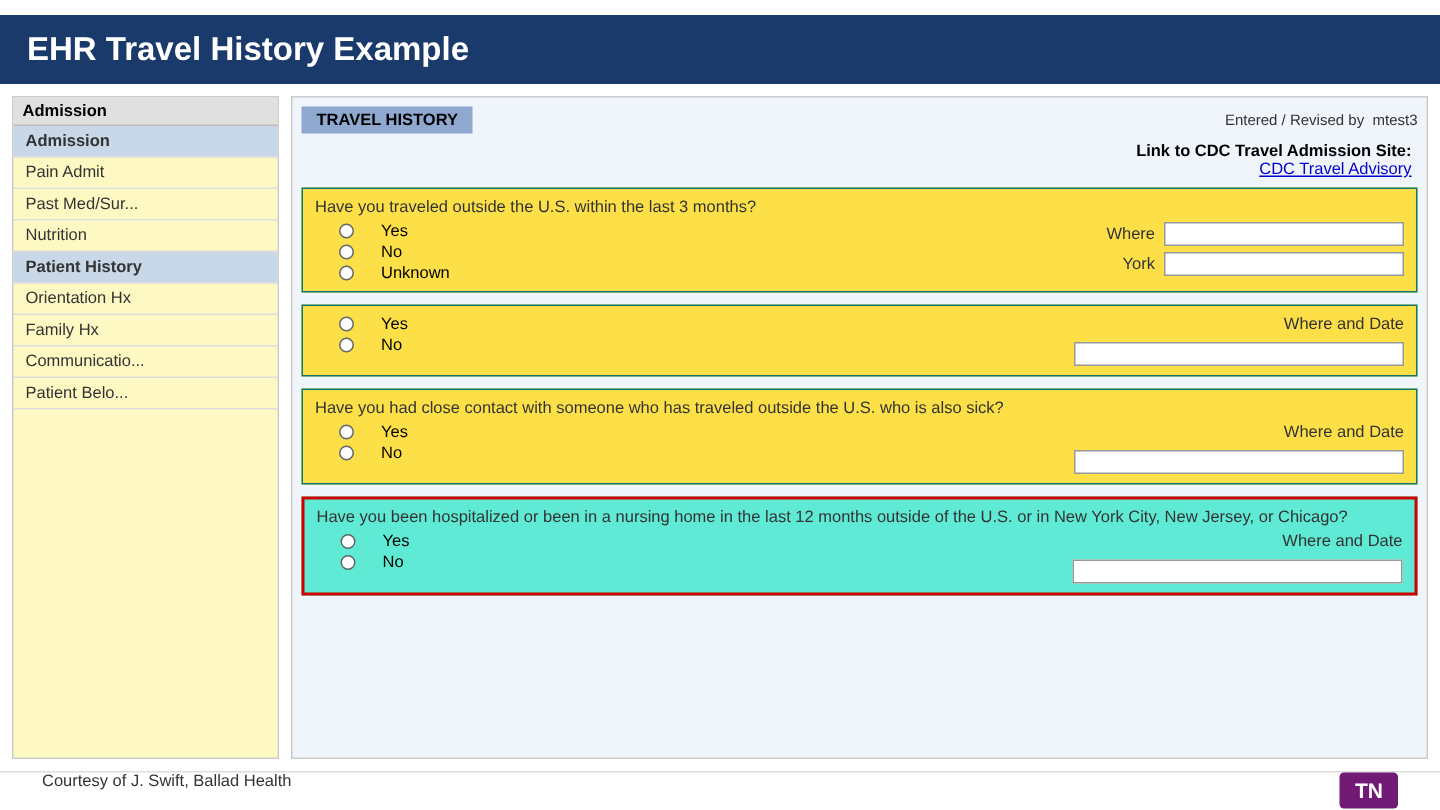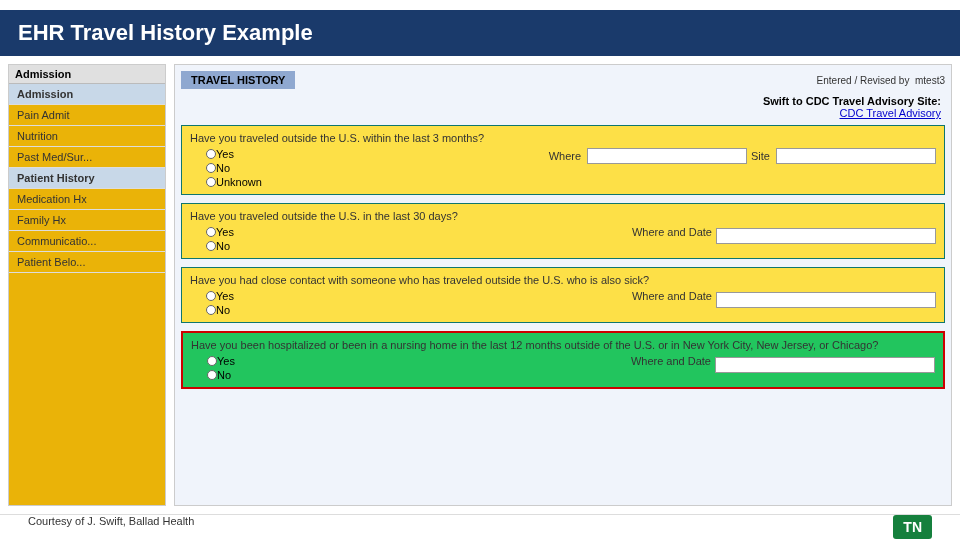--- a/index.html
+++ b/index.html
@@ -24,23 +24,23 @@
     
     .main {
       display: flex;
       height: calc(540px - 52px - 30px);
       padding: 8px;
       background: #fff;
     }
 
     
     .sidebar {
-      width: 158px;
+      width: 178px;
       border: 1px solid #ccc;
-      background: #eab308;
+      background: #fef9c3;
       flex-shrink: 0;
     }
 
     .sidebar-header {
       background: #e0e0e0;
       font-size: 11px;
       font-weight: bold;
       padding: 3px 6px;
       border-bottom: 1px solid #bbb;
     }
@@ -110,21 +110,21 @@
     
     .question-block {
       background: #fde047;
       border: 1px solid #0f766e;
       padding: 6px 8px;
       margin-bottom: 8px;
     }
 
     .question-block.highlighted {
       border: 2px solid #cc0000;
-      background: #22c55e;
+      background: #5eead4;
     }
 
     .question-text {
       font-size: 11px;
       color: #333;
       margin-bottom: 4px;
     }
 
     .question-content {
       display: flex;
@@ -135,36 +135,36 @@
     .radio-group {
       display: flex;
       flex-direction: column;
       gap: 2px;
       margin-left: 16px;
     }
 
     .radio-item {
       display: flex;
       align-items: center;
-      gap: 0;
+      gap: 18px;
       font-size: 11px;
     }
 
     .radio-circle {
       width: 10px;
       height: 10px;
       border: 1px solid #666;
       border-radius: 50%;
       background: #fff;
       flex-shrink: 0;
     }
 
     .right-fields {
       display: flex;
-      flex-direction: row;
+      flex-direction: column;
       gap: 4px;
       min-width: 220px;
       justify-content: space-between;
     }
 
     .field-row {
       display: flex;
       align-items: center;
       gap: 6px;
       justify-content: flex-end;
@@ -205,21 +205,21 @@
       background: #fff;
       border-top: 1px solid #ddd;
     }
 
     .footer-text {
       font-size: 11px;
       color: #333;
     }
 
     .tn-badge {
-      background: #15803d;
+      background: #701a75;
       color: #fff;
       font-weight: bold;
       font-size: 14px;
       padding: 4px 10px;
       border-radius: 3px;
     }
   </style>
 </head>
 <body>
 
@@ -229,42 +229,42 @@
 
 <div class="main">
 
   <div class="sidebar">
     <div class="sidebar-header">
       <span>Admission</span>
     </div>
     <div id="sidebar-items-container">
         <div class="sidebar-item active">Admission</div>
         <div class="sidebar-item">Pain Admit</div>
+        <div class="sidebar-item">Past Med/Sur...</div>
         <div class="sidebar-item">Nutrition</div>
-        <div class="sidebar-item">Past Med/Sur...</div>
         <div class="sidebar-item active">Patient History</div>
-        <div class="sidebar-item">Medication Hx</div>
+        <div class="sidebar-item">Orientation Hx</div>
         <div class="sidebar-item">Family Hx</div>
         <div class="sidebar-item">Communicatio...</div>
         <div class="sidebar-item">Patient Belo...</div>
       </div>
   </div>
 
   <div class="panel">
 
     <div class="panel-top-bar">
       <div class="panel-title">TRAVEL HISTORY</div>
       <div class="entered-by">
         <span>Entered / Revised by</span>&nbsp;
         <span>mtest3</span>
       </div>
     </div>
 
     <div class="cdc-section">
-      <span class="cdc-label">Swift to CDC Travel Advisory Site:</span><br>
+      <span class="cdc-label">Link to CDC Travel Admission Site:</span><br>
       <span class="cdc-link">CDC Travel Advisory</span>
     </div>
 
     <div id="questions-container">
         <div class="question-block">
           <div class="question-text">Have you traveled outside the U.S. within the last 3 months?</div>
           <div class="question-content">
             <div class="radio-group">
               <div class="radio-item">
                 <div class="radio-circle"></div>
@@ -278,28 +278,27 @@
                 <div class="radio-circle"></div>
                 <span>Unknown</span>
               </div>
             </div>
             <div class="right-fields">
               <div class="field-row">
                 <span class="field-label">Where</span>
                 <input type="text" class="field-input" style="">
               </div>
               <div class="field-row">
-                <span class="field-label">Site</span>
+                <span class="field-label">York</span>
                 <input type="text" class="field-input" style="">
               </div>
             </div>
           </div>
         </div>
         <div class="question-block">
-          <div class="question-text">Have you traveled outside the U.S. in the last 30 days?</div>
           <div class="question-content">
             <div class="radio-group">
               <div class="radio-item">
                 <div class="radio-circle"></div>
                 <span>Yes</span>
               </div>
               <div class="radio-item">
                 <div class="radio-circle"></div>
                 <span>No</span>
               </div>

